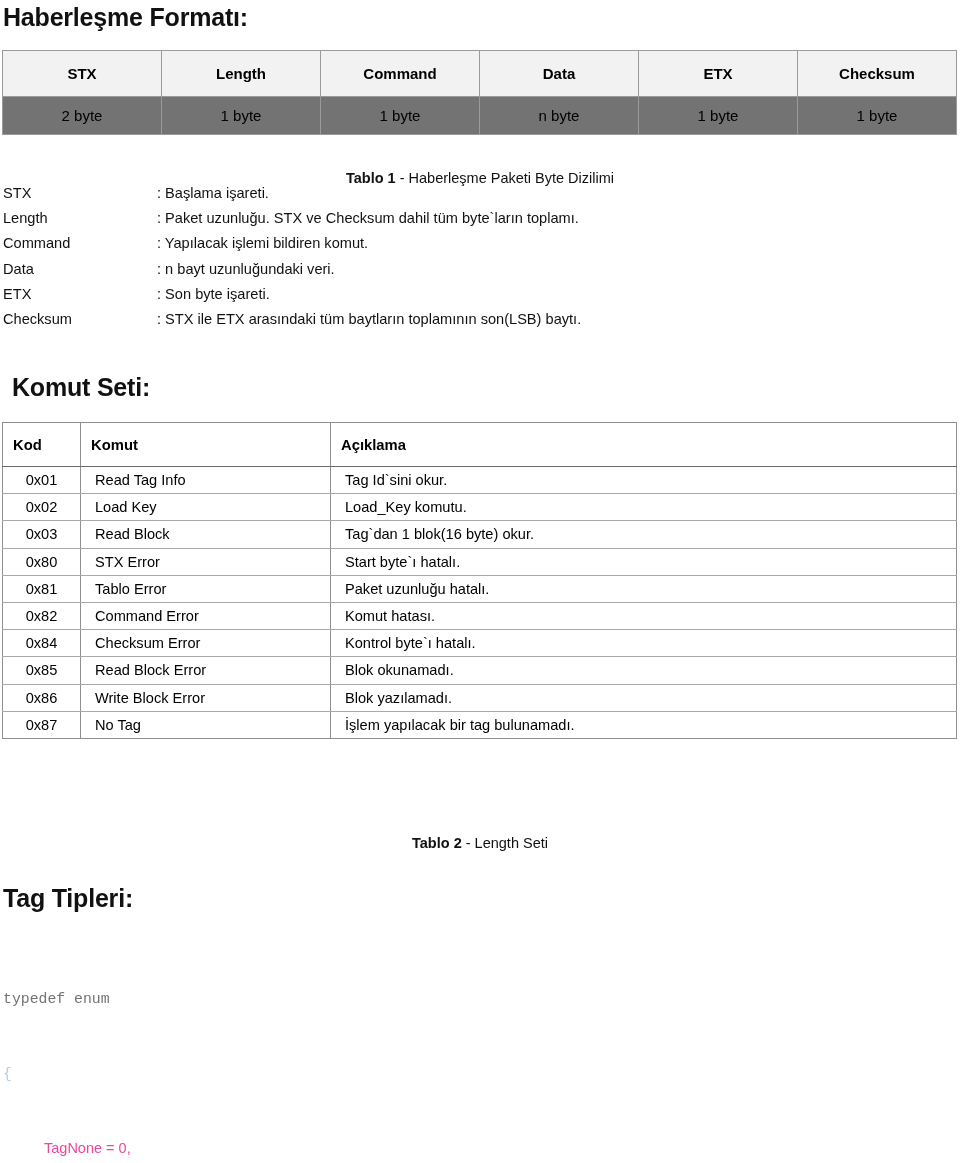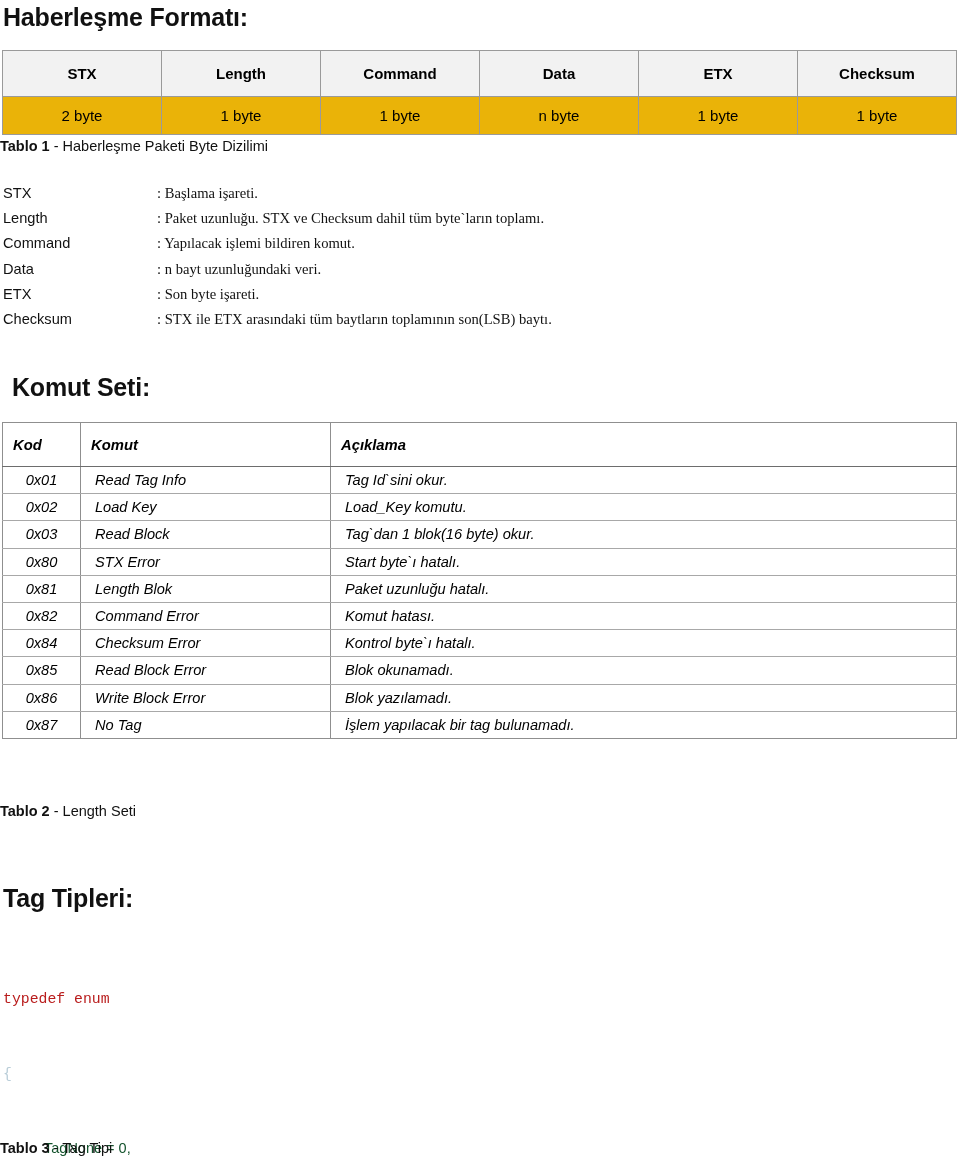--- a/index.html
+++ b/index.html
@@ -51,31 +51,33 @@
     vertical-align: middle;
     font-size: 15px;
     padding: 4px 2px;
   }
   .packet-table thead th {
     background: #f2f2f2;
     font-weight: bold;
     height: 46px;
   }
   .packet-table tbody td {
-    background: #eab308;
+    background: #737373;
     font-weight: normal;
     height: 38px;
   }
 
   
   .table-caption {
+    text-align: center;
     font-size: 14.5px;
     font-weight: normal;
     color: #111111;
     line-height: 1.3;
+    margin-top: 32px;
   }
   .table-caption b {
     font-weight: bold;
   }
 
   
   .definitions {
     margin: 0;
     padding: 0;
   }
@@ -87,34 +89,32 @@
     color: #111111;
   }
   .def-term {
     width: 157px;
     flex: 0 0 157px;
     padding-left: 3px;
   }
   .def-desc {
     flex: 1 1 auto;
     white-space: nowrap;
-    font-family: Liberation Serif, serif;
   }
 
   
   .command-table {
     width: 955px;
     border-collapse: collapse;
     table-layout: fixed;
     margin-left: 2px;
     border-top: 1px solid #8f8f8f;
     border-bottom: 1px solid #8f8f8f;
     border-left: 1px solid #8f8f8f;
     border-right: 1px solid #8f8f8f;
-    font-style: italic;
   }
   .command-table col.c-kod   { width: 78px; }
   .command-table col.c-komut { width: 250px; }
   .command-table col.c-acik  { width: auto; }
 
   .command-table thead th {
     font-size: 14.8px;
     font-weight: bold;
     text-align: left;
     vertical-align: middle;
@@ -150,28 +150,28 @@
     font-size: 14.5px;
     line-height: 24.8px;
     white-space: pre;
     color: #111111;
   }
   .code-mono {
     font-family: "Liberation Mono", "DejaVu Sans Mono", monospace;
     font-size: 14.8px;
   }
   .code-kw {
-    color: #b91c1c;
+    color: #737373;
   }
   .code-brace {
     color: #b9cdd8;
   }
   .code-member {
     font-family: "Liberation Sans", "DejaVu Sans", sans-serif;
-    color: #14532d;
+    color: #ec4899;
     padding-left: 41px;
     display: inline-block;
   }
 
   
   .pos { position: absolute; }
 </style>
 </head>
 <body>
 
@@ -267,21 +267,21 @@
           <td>Read Block</td>
           <td>Tag`dan 1 blok(16 byte) okur.</td>
         </tr>
         <tr>
           <td class="kod-cell">0x80</td>
           <td>STX Error</td>
           <td>Start byte`ı hatalı.</td>
         </tr>
         <tr>
           <td class="kod-cell">0x81</td>
-          <td>Length Blok</td>
+          <td>Tablo Error</td>
           <td>Paket uzunluğu hatalı.</td>
         </tr>
         <tr>
           <td class="kod-cell">0x82</td>
           <td>Command Error</td>
           <td>Komut hatası.</td>
         </tr>
         <tr>
           <td class="kod-cell">0x84</td>
           <td>Checksum Error</td>

